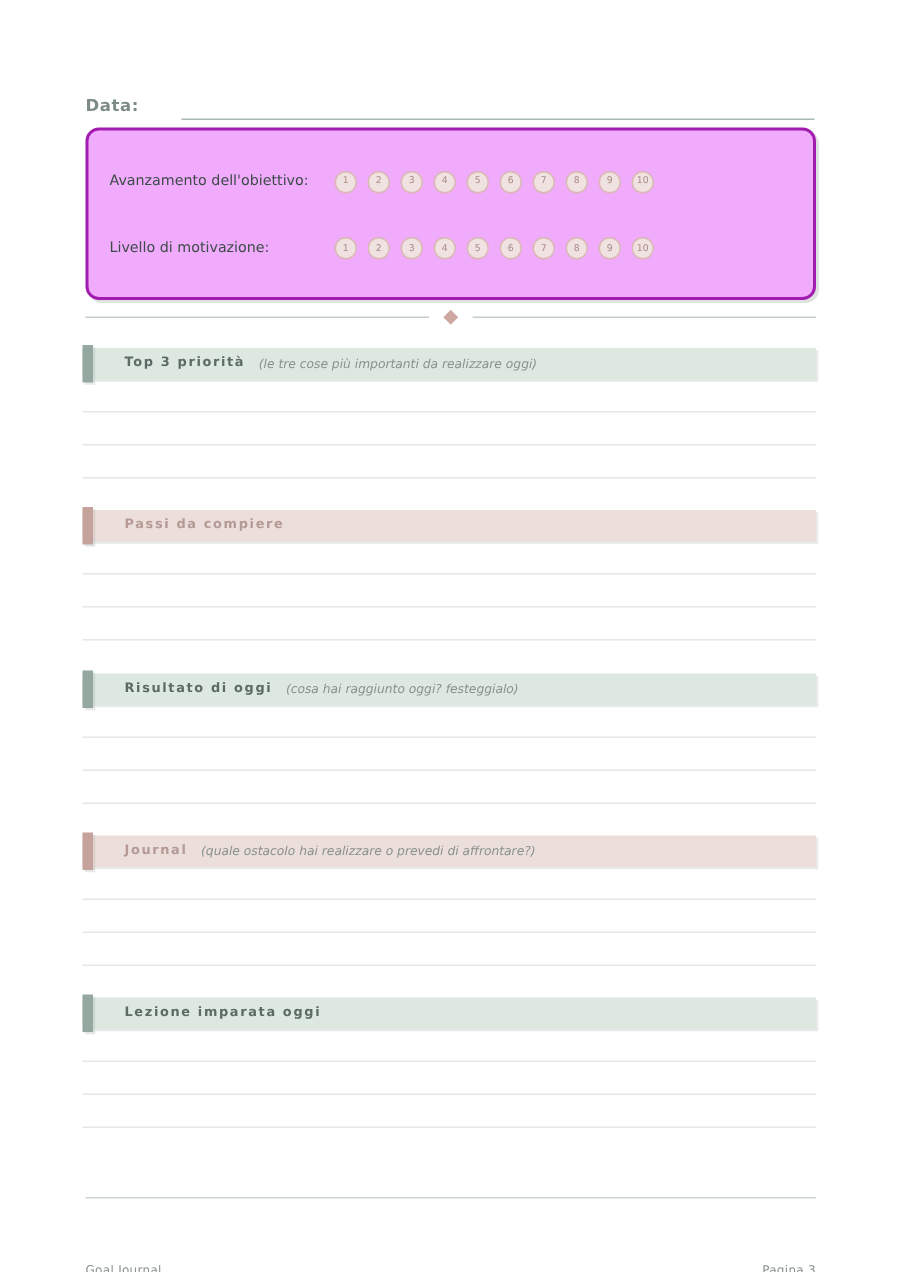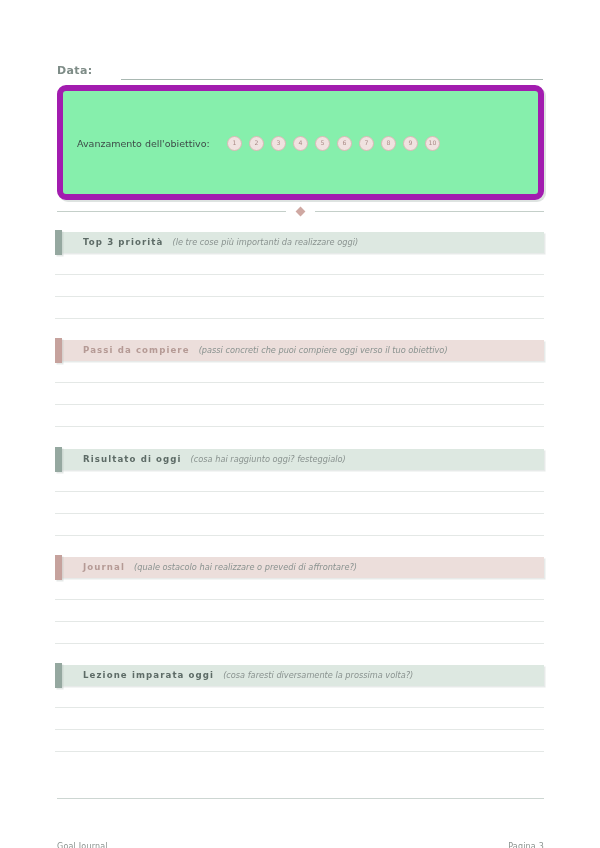--- a/index.html
+++ b/index.html
@@ -45,22 +45,22 @@
     height: 1px;
   }
 
   
   .rating-card {
     position: absolute;
     left: 57px;
     top: 85px;
     width: 487px;
     height: 115px;
-    background: #86efac;
-    border: 6px solid #a21caf;
+    background: #f0abfc;
+    border: 2px solid #a21caf;
     border-radius: 9px;
     box-shadow: 2px 2px 0 rgba(160,175,168,0.35);
     padding: 12px 14px 10px 14px;
     display: flex;
     flex-direction: column;
     justify-content: space-around;
   }
   .rating-row {
     display: flex;
     align-items: center;
@@ -209,20 +209,35 @@
           <span class="rating-dot">3</span>
           <span class="rating-dot">4</span>
           <span class="rating-dot">5</span>
           <span class="rating-dot">6</span>
           <span class="rating-dot">7</span>
           <span class="rating-dot">8</span>
           <span class="rating-dot">9</span>
           <span class="rating-dot">10</span>
         </span>
       </div>
+      <div class="rating-row">
+        <span class="rating-label">Livello di motivazione:</span>
+        <span class="rating-scale">
+          <span class="rating-dot">1</span>
+          <span class="rating-dot">2</span>
+          <span class="rating-dot">3</span>
+          <span class="rating-dot">4</span>
+          <span class="rating-dot">5</span>
+          <span class="rating-dot">6</span>
+          <span class="rating-dot">7</span>
+          <span class="rating-dot">8</span>
+          <span class="rating-dot">9</span>
+          <span class="rating-dot">10</span>
+        </span>
+      </div>
     </div>
 
   <div class="divider">
     <span class="divider-line"></span>
     <span class="divider-diamond"></span>
     <span class="divider-line"></span>
   </div>
 
   <div id="sections-root">
       <div class="section" style="top: 232px;">
@@ -234,21 +249,20 @@
         <div class="write-lines">
           <div class="write-line"></div>
           <div class="write-line"></div>
           <div class="write-line"></div>
         </div>
       </div>
       <div class="section" style="top: 340px;">
         <div class="section-header pink">
           <span class="accent-bar pink"></span>
           <span class="section-title">Passi da compiere</span>
-          <span class="section-hint">(passi concreti che puoi compiere oggi verso il tuo obiettivo)</span>
         </div>
         <div class="write-lines">
           <div class="write-line"></div>
           <div class="write-line"></div>
           <div class="write-line"></div>
         </div>
       </div>
       <div class="section" style="top: 449px;">
         <div class="section-header green">
           <span class="accent-bar green"></span>
@@ -270,21 +284,20 @@
         <div class="write-lines">
           <div class="write-line"></div>
           <div class="write-line"></div>
           <div class="write-line"></div>
         </div>
       </div>
       <div class="section" style="top: 665px;">
         <div class="section-header green">
           <span class="accent-bar green"></span>
           <span class="section-title">Lezione imparata oggi</span>
-          <span class="section-hint">(cosa faresti diversamente la prossima volta?)</span>
         </div>
         <div class="write-lines">
           <div class="write-line"></div>
           <div class="write-line"></div>
           <div class="write-line"></div>
         </div>
       </div>
     </div>
 
   <div class="footer">

